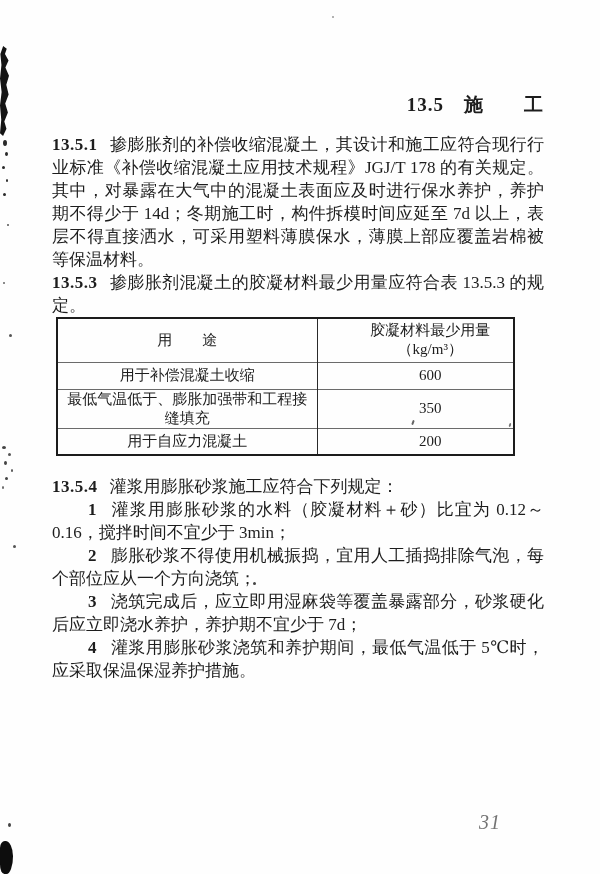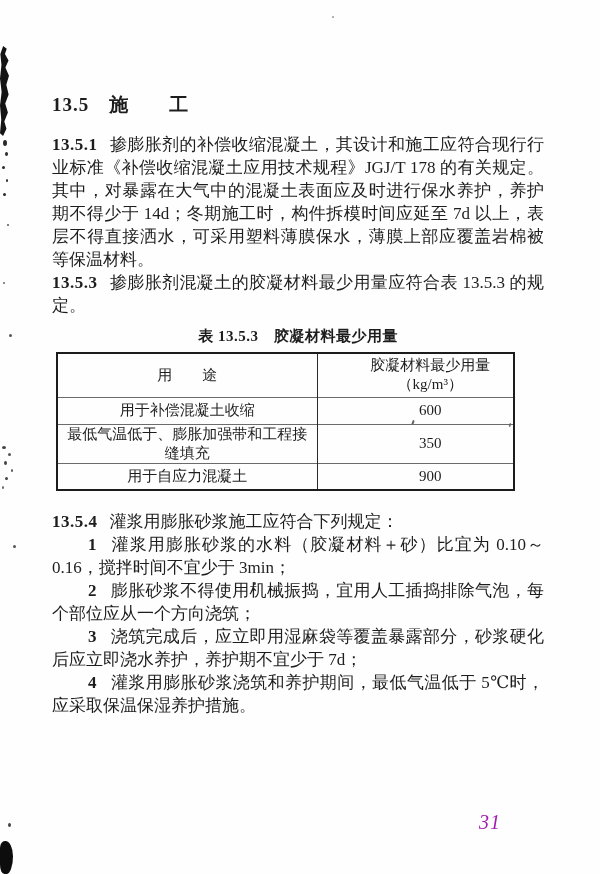--- a/index.html
+++ b/index.html
@@ -14,21 +14,21 @@
   }
   .content{
     position:absolute;
     left:52px;top:0;
     width:492px;
   }
   .section-title{
     margin:92px 0 0 0;
     font-size:19px;
     font-weight:bold;
-    text-align:left;
+    text-align:right;
     line-height:26px;
     letter-spacing:1px;
   }
   p.clause{
     margin:0;
     font-size:17px;
     line-height:23px;
     text-align:justify;
   }
   p.first-clause{margin-top:15px;}
@@ -77,21 +77,21 @@
   }
   .inum{
     font-weight:bold;
     margin-right:14px;
   }
   .pageno{
     position:absolute;
     left:479px;top:811px;
     font-size:20px;
     font-style:italic;
-    color:#a21caf;
+    color:#737373;
     letter-spacing:1px;
   }
   
   .artifact{position:absolute;background:#141414;}
   .streak{
     left:0;top:46px;width:9px;height:90px;
     clip-path:polygon(35% 0,75% 3%,55% 9%,95% 16%,60% 24%,100% 33%,70% 43%,96% 54%,58% 64%,88% 74%,48% 84%,72% 92%,34% 100%,0 97%,14% 82%,0 66%,18% 51%,0 36%,16% 21%,4% 9%);
   }
   .blob{
     left:0;top:841px;width:13px;height:33px;
@@ -132,21 +132,20 @@
 
   <div class="content">
 
     <h2 class="section-title">13.5　施　　工</h2>
 
     <p class="clause first-clause"><span class="cnum">13.5.1</span><span>掺膨胀剂的补偿收缩混凝土，其设计和施工应符合现行行业标准《补偿收缩混凝土应用技术规程》JGJ/T 178 的有关规定。其中，对暴露在大气中的混凝土表面应及时进行保水养护，养护期不得少于 14d；冬期施工时，构件拆模时间应延至 7d 以上，表层不得直接洒水，可采用塑料薄膜保水，薄膜上部应覆盖岩棉被等保温材料。</span></p>
 
 
     <p class="clause"><span class="cnum">13.5.3</span><span>掺膨胀剂混凝土的胶凝材料最少用量应符合表 13.5.3 的规定。</span></p>
 
-    <div class="tbl-caption">表 13.5.3　胶凝材料最少用量</div>
 
     <table class="mtable">
       <colgroup>
           <col class="c1">
           <col class="c2">
         </colgroup>
       <tbody>
         <tr class="hrow">
           <th>用　　途</th>
           <th>
@@ -157,28 +156,28 @@
         <tr class="drow">
           <td>用于补偿混凝土收缩</td>
           <td>600</td>
         </tr>
         <tr class="drow">
           <td>最低气温低于、膨胀加强带和工程接缝填充</td>
           <td>350</td>
         </tr>
         <tr class="drow">
           <td>用于自应力混凝土</td>
-          <td>900</td>
+          <td>200</td>
         </tr>
       </tbody>
     </table>
 
     <p class="clause after-table"><span class="cnum">13.5.4</span><span>灌浆用膨胀砂浆施工应符合下列规定：</span></p>
 
-    <p class="item"><span class="inum">1</span><span>灌浆用膨胀砂浆的水料（胶凝材料＋砂）比宜为 0.10～0.16，搅拌时间不宜少于 3min；</span></p>
+    <p class="item"><span class="inum">1</span><span>灌浆用膨胀砂浆的水料（胶凝材料＋砂）比宜为 0.12～0.16，搅拌时间不宜少于 3min；</span></p>
 
     <p class="item"><span class="inum">2</span><span>膨胀砂浆不得使用机械振捣，宜用人工插捣排除气泡，每个部位应从一个方向浇筑；</span></p>
 
     <p class="item"><span class="inum">3</span><span>浇筑完成后，应立即用湿麻袋等覆盖暴露部分，砂浆硬化后应立即浇水养护，养护期不宜少于 7d；</span></p>
 
     <p class="item"><span class="inum">4</span><span>灌浆用膨胀砂浆浇筑和养护期间，最低气温低于 5℃时，应采取保温保湿养护措施。</span></p>
 
   </div>
 
   <div class="pageno">31</div>

